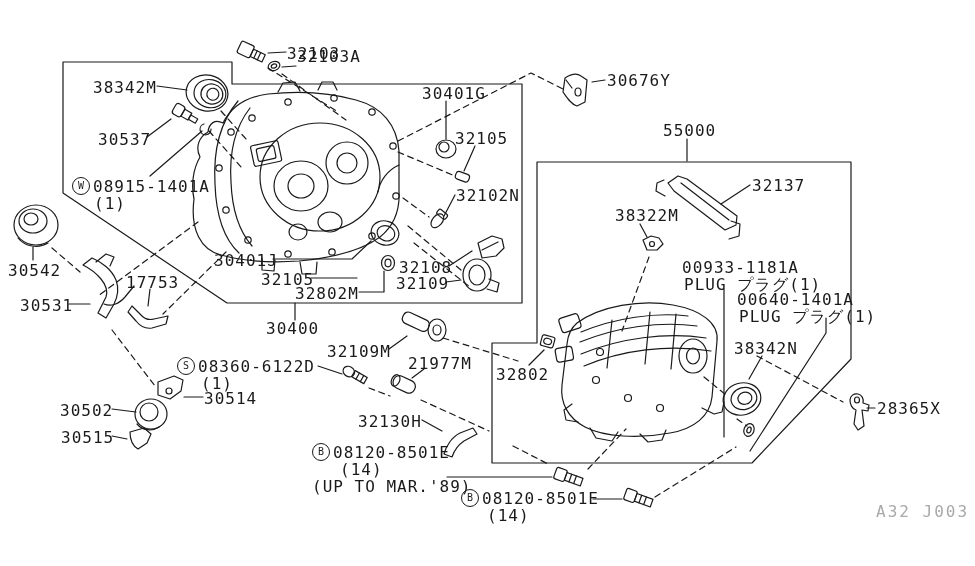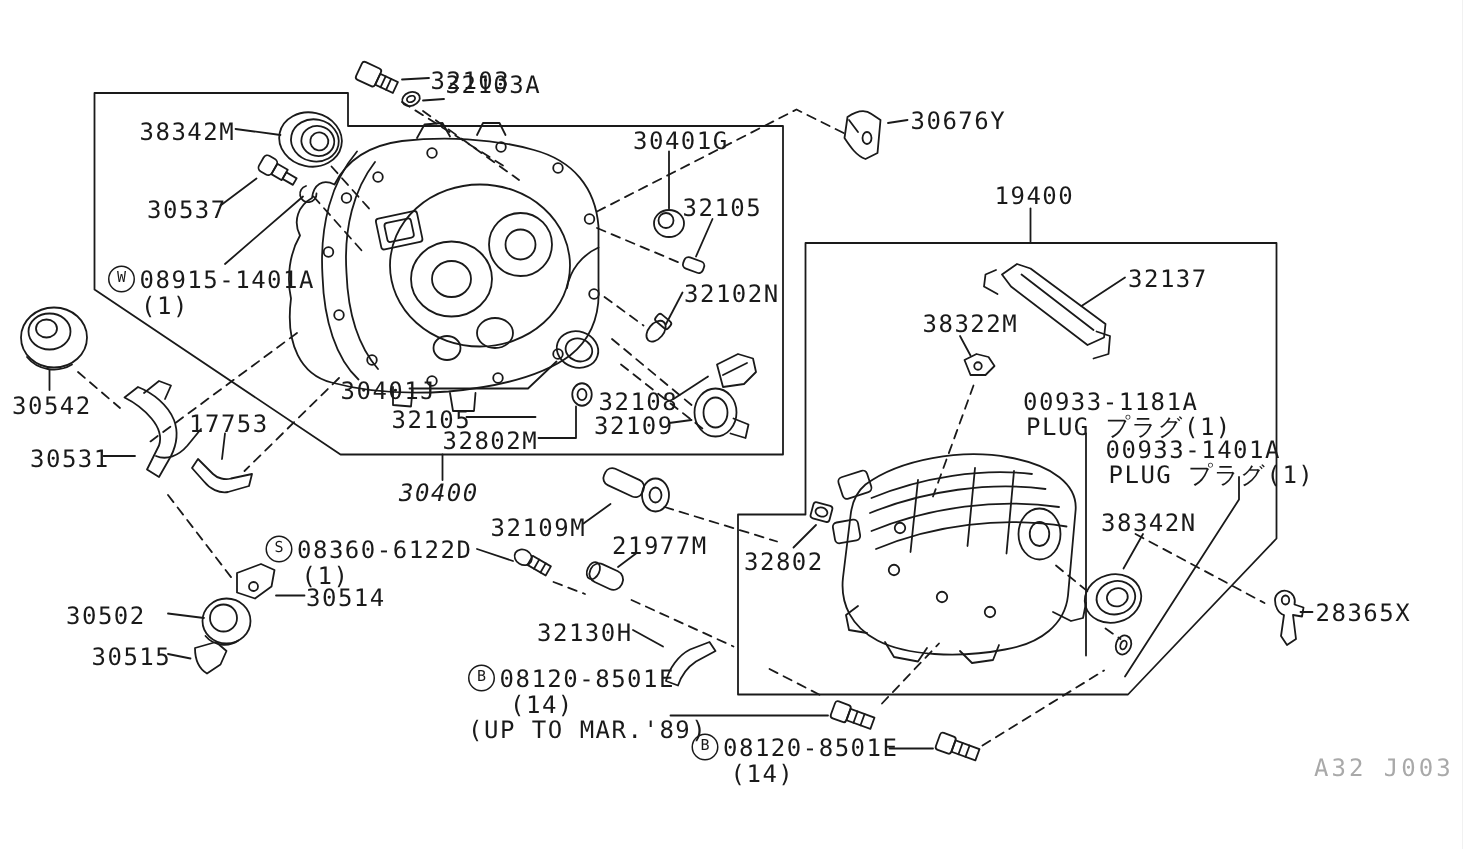--- a/index.html
+++ b/index.html
@@ -331,41 +331,41 @@
       </div>
       <div class="label" style="left: 8px; top: 262px;">
         <div class="line" style="margin-left: 0px;">30542</div>
       </div>
       <div class="label" style="left: 20px; top: 297px;">
         <div class="line" style="margin-left: 0px;">30531</div>
       </div>
       <div class="label" style="left: 126px; top: 274px;">
         <div class="line" style="margin-left: 0px;">17753</div>
       </div>
-      <div class="label" style="left: 44px; top: 402px;">
+      <div class="label" style="left: 60px; top: 402px;">
         <div class="line" style="margin-left: 0px;">30502</div>
       </div>
       <div class="label" style="left: 61px; top: 429px;">
         <div class="line" style="margin-left: 0px;">30515</div>
       </div>
       <div class="label" style="left: 204px; top: 390px;">
         <div class="line" style="margin-left: 0px;">30514</div>
       </div>
       <div class="label" style="left: 177px; top: 357px;">
         <div class="row">
           <span class="circ">S</span>
           <span class="line">08360-6122D</span>
         </div>
         <div class="line" style="margin-left: 24px;">(1)</div>
       </div>
-      <div class="label" style="left: 266px; top: 320px; font-style: italic;">
+      <div class="label" style="left: 266px; top: 320px;">
         <div class="line" style="margin-left: 0px;">30400</div>
       </div>
       <div class="label" style="left: 214px; top: 252px;">
-        <div class="line" style="margin-left: 13px; text-align: right;">30401J</div>
+        <div class="line" style="margin-left: 0px; text-align: right;">30401J</div>
       </div>
       <div class="label" style="left: 261px; top: 271px;">
         <div class="line" style="margin-left: 0px;">32105</div>
       </div>
       <div class="label" style="left: 295px; top: 285px;">
         <div class="line" style="margin-left: 0px;">32802M</div>
       </div>
       <div class="label" style="left: 327px; top: 343px;">
         <div class="line" style="margin-left: 0px;">32109M</div>
       </div>
@@ -402,34 +402,34 @@
       <div class="label" style="left: 399px; top: 259px;">
         <div class="line" style="margin-left: 0px;">32108</div>
       </div>
       <div class="label" style="left: 396px; top: 275px;">
         <div class="line" style="margin-left: 0px;">32109</div>
       </div>
       <div class="label" style="left: 607px; top: 72px;">
         <div class="line" style="margin-left: 0px;">30676Y</div>
       </div>
       <div class="label" style="left: 663px; top: 122px;">
-        <div class="line" style="margin-left: 0px;">19400</div>
+        <div class="line" style="margin-left: 0px;">55000</div>
       </div>
       <div class="label" style="left: 752px; top: 177px;">
         <div class="line" style="margin-left: 0px;">32137</div>
       </div>
       <div class="label" style="left: 615px; top: 207px;">
         <div class="line" style="margin-left: 0px;">38322M</div>
       </div>
       <div class="label" style="left: 682px; top: 259px;">
         <div class="line" style="margin-left: 0px;">00933-1181A</div>
         <div class="line" style="margin-left: 2px;">PLUG プラグ(1)</div>
       </div>
       <div class="label" style="left: 737px; top: 291px;">
-        <div class="line" style="margin-left: 0px;">00933-1401A</div>
+        <div class="line" style="margin-left: 0px;">00640-1401A</div>
         <div class="line" style="margin-left: 2px;">PLUG プラグ(1)</div>
       </div>
       <div class="label" style="left: 734px; top: 340px;">
         <div class="line" style="margin-left: 0px;">38342N</div>
       </div>
       <div class="label" style="left: 877px; top: 400px;">
         <div class="line" style="margin-left: 0px;">28365X</div>
       </div>
       <div class="label" style="left: 496px; top: 366px;">
         <div class="line" style="margin-left: 0px;">32802</div>

